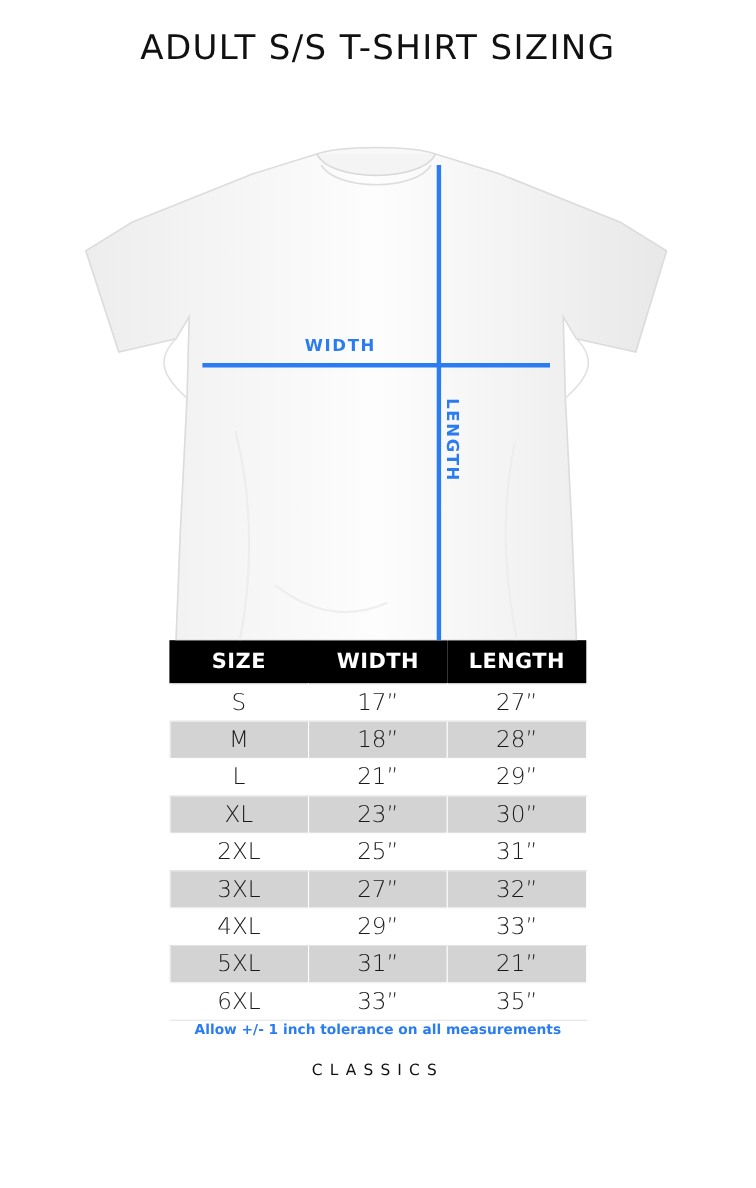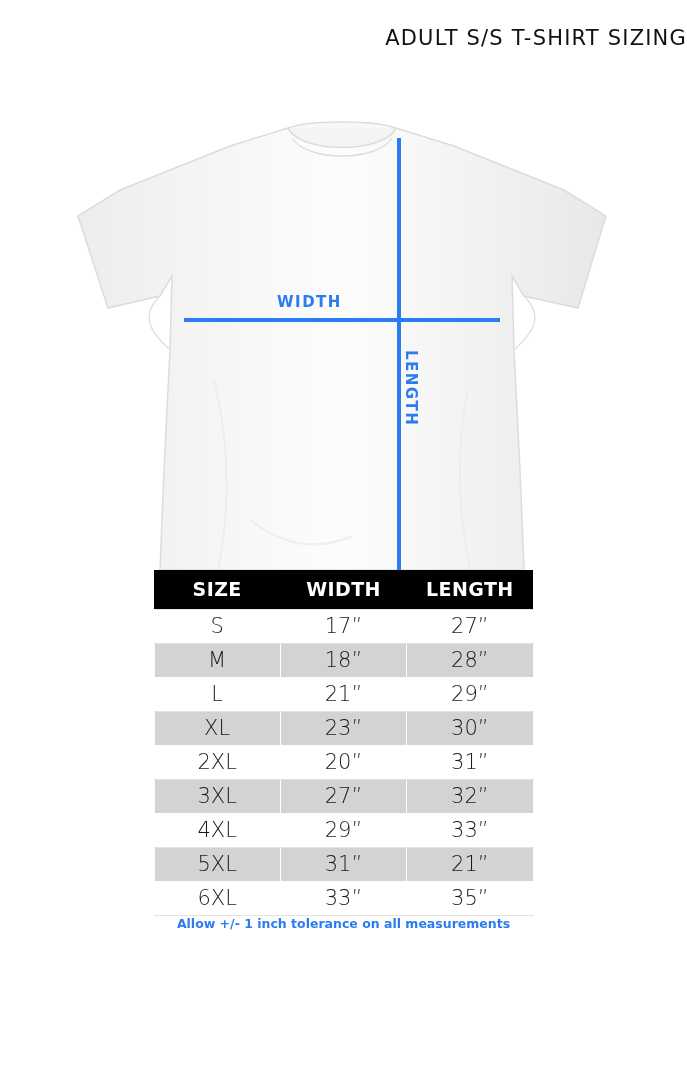--- a/index.html
+++ b/index.html
@@ -11,22 +11,22 @@
     width: 687px;
     height: 1080px;
     font-family: "Liberation Sans", sans-serif;
     color: #1a1a1a;
     overflow: hidden;
     position: relative;
   }
 
   
   .title {
-    text-align: right;
-    font-size: 21px;
+    text-align: center;
+    font-size: 31px;
     letter-spacing: 1.2px;
     font-weight: 400;
     color: #111111;
     margin-top: 26px;
     margin-bottom: 0;
     font-family: "DejaVu Sans", sans-serif;
   }
 
   
   .diagram {
@@ -209,21 +209,21 @@
           <td>21”</td>
           <td>29”</td>
         </tr>
         <tr class="even">
           <td>XL</td>
           <td>23”</td>
           <td>30”</td>
         </tr>
         <tr class="odd">
           <td>2XL</td>
-          <td>20”</td>
+          <td>25”</td>
           <td>31”</td>
         </tr>
         <tr class="even">
           <td>3XL</td>
           <td>27”</td>
           <td>32”</td>
         </tr>
         <tr class="odd">
           <td>4XL</td>
           <td>29”</td>
@@ -239,15 +239,16 @@
           <td>33”</td>
           <td>35”</td>
         </tr>
       </tbody>
     </table>
   </div>
 
   <div class="tolerance">Allow +/- 1 inch tolerance on all measurements</div>
 
   <div class="brand">
+    <div class="brand-sub">CLASSICS</div>
   </div>
 
 </div>
 
 </body></html>

